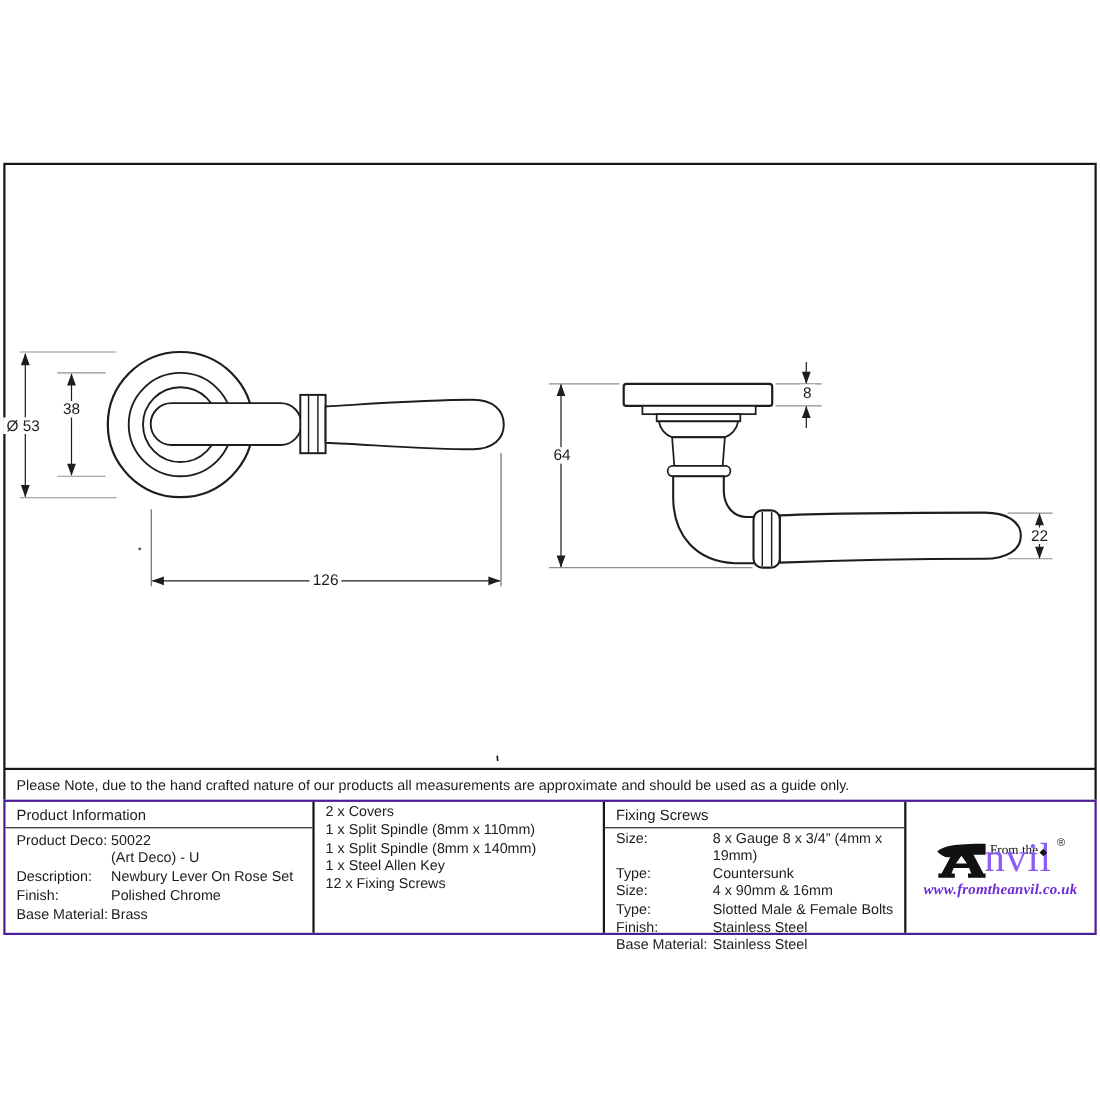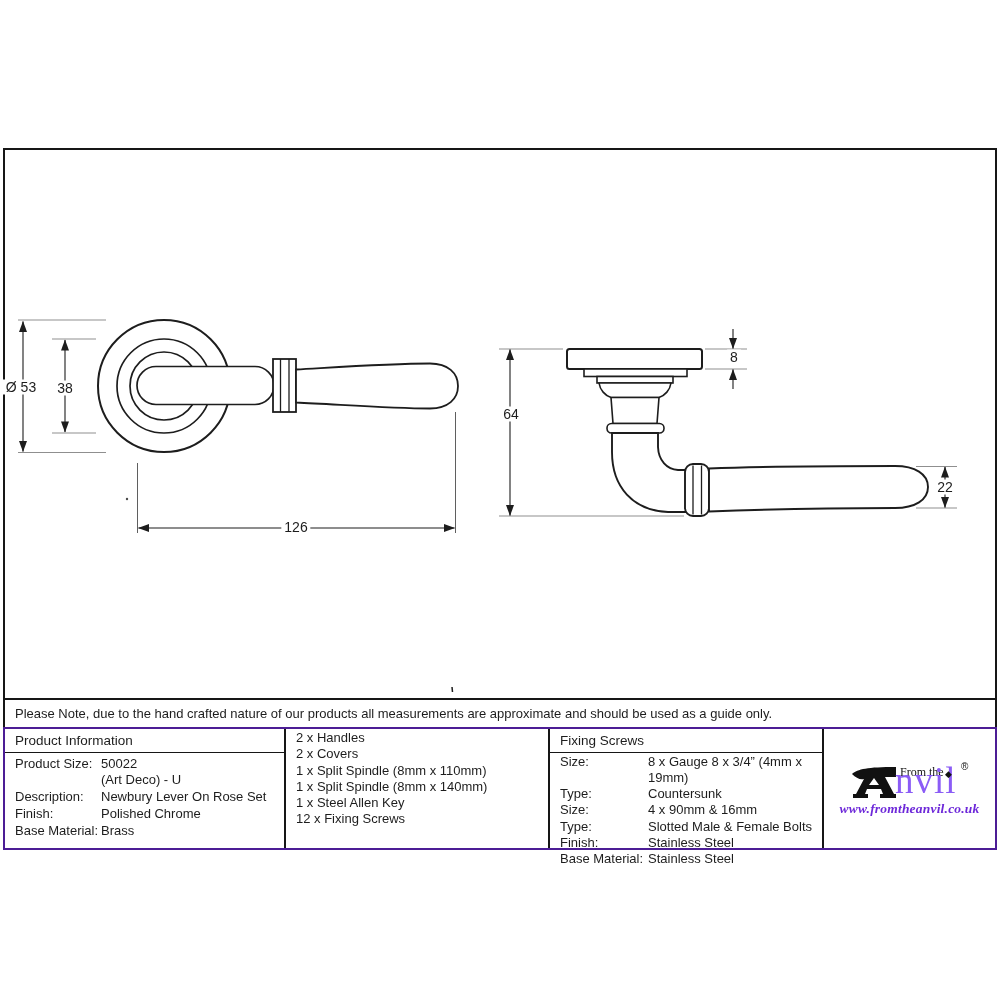--- a/index.html
+++ b/index.html
@@ -111,37 +111,37 @@
           <path d="M916,508 H957"></path>
       </g>
       <line x1="733" y1="329" x2="733" y2="348.5" marker-end="url(#arw)"></line>
       <line x1="733" y1="389" x2="733" y2="369.5" marker-end="url(#arw)"></line>
       <line x1="510" y1="349.5" x2="510" y2="515.5" marker-start="url(#arw)" marker-end="url(#arw)"></line>
       <line x1="945" y1="467" x2="945" y2="507.5" marker-start="url(#arw)" marker-end="url(#arw)"></line>
     </g>
   </svg>
 
   <span class="dim" style="left:21px;top:387px">Ø 53</span>
-  <span class="dim" style="left:65px;top:388px">38</span>
+  <span class="dim" style="left:65px;top:372px">38</span>
   <span class="dim" style="left:296px;top:527px">126</span>
   <span class="dim" style="left:511px;top:414px">64</span>
   <span class="dim" style="left:734px;top:357px">8</span>
   <span class="dim" style="left:945px;top:487px">22</span>
 
   <div class="note-row">
     <span>Please Note, due to the hand crafted nature of our products all measurements are approximate and should be used as a guide only.</span>
   </div>
 
   <div class="spec-table">
 
     <div class="col c1">
       <div class="col-header">Product Information</div>
       <div class="rows5">
         <div class="trow">
-          <span class="lbl">Product Size:</span>
+          <span class="lbl">Product Deco:</span>
           <span class="val">50022</span>
         </div>
         <div class="trow">
           <span class="lbl"></span>
           <span class="val">(Art Deco) - U</span>
         </div>
         <div class="trow">
           <span class="lbl">Description:</span>
           <span class="val">Newbury Lever On Rose Set</span>
         </div>
@@ -151,21 +151,20 @@
         </div>
         <div class="trow">
           <span class="lbl">Base Material:</span>
           <span class="val">Brass</span>
         </div>
       </div>
     </div>
 
     <div class="col c2">
       <div class="items">
-        <div>2 x Handles</div>
         <div>2 x Covers</div>
         <div>1 x Split Spindle (8mm x 110mm)</div>
         <div>1 x Split Spindle (8mm x 140mm)</div>
         <div>1 x Steel Allen Key</div>
         <div>12 x Fixing Screws</div>
       </div>
     </div>
 
     <div class="col c3">
       <div class="col-header">Fixing Screws</div>

